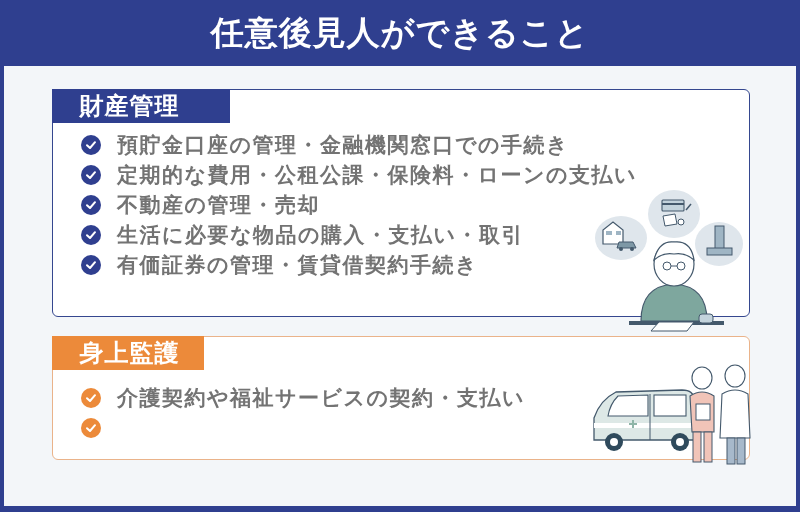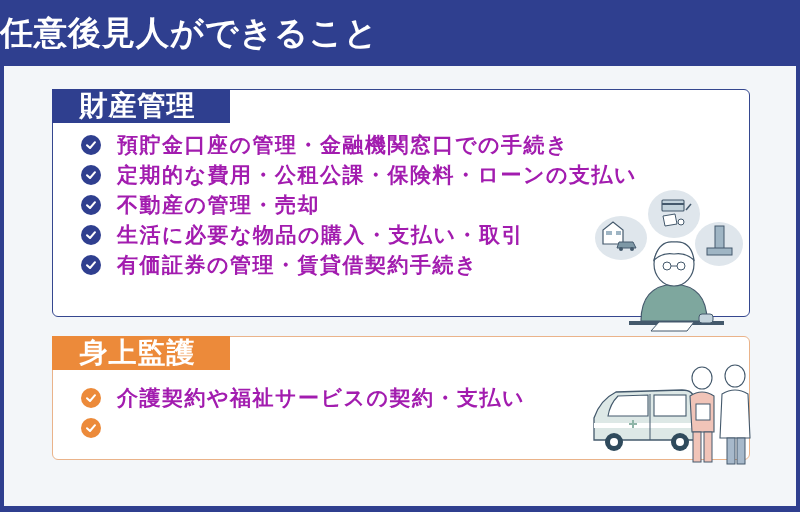--- a/index.html
+++ b/index.html
@@ -1,41 +1,41 @@
 <!DOCTYPE html>
 <html><head>
 <meta charset="utf-8">
 <style>
   * { box-sizing: border-box; margin: 0; padding: 0; }
   html, body { width: 800px; height: 512px; overflow: hidden; background: #2f3f8f; }
   body { font-family: "DejaVu Sans", "Liberation Sans", sans-serif; position: relative; }
 
   .frame { position: absolute; left: 0; top: 0; width: 800px; height: 512px; background: #2f3f8f; }
-  .title-bar { position: absolute; left: 0; top: 0; width: 800px; height: 66px; display: flex; align-items: center; }
+  .title-bar { position: absolute; left: 0; top: 0; width: 800px; height: 66px; display: flex; align-items: center; justify-content: center; }
   .title { color: #ffffff; font-weight: bold; font-size: 33px; letter-spacing: 1px; }
 
   .inner { position: absolute; left: 4px; top: 66px; width: 792px; height: 440px; background: #f3f6f9; }
 
   .card { position: absolute; background: #ffffff; border-radius: 0 6px 6px 6px; }
   .card.blue { left: 48px; top: 23px; width: 698px; height: 228px; border: 1.5px solid #35478f; }
   .card.orange { left: 48px; top: 270px; width: 698px; height: 124px; border: 1.5px solid #eab38a; }
 
-  .label { position: absolute; left: -1.5px; top: -1.5px; height: 34px; display: flex; align-items: center; padding-left: 28px; color: #fff; font-weight: bold; font-size: 28px; letter-spacing: 1px; }
+  .label { position: absolute; left: -1.5px; top: -1.5px; height: 34px; display: flex; align-items: center; padding-left: 28px; color: #fff; font-weight: bold; font-size: 24px; letter-spacing: 1px; }
   .card.blue .label { width: 178px; background: #2f3f8f; }
-  .card.orange .label { width: 178px; background: #ec8a3a; }
+  .card.orange .label { width: 152px; background: #ec8a3a; }
 
   .items { position: absolute; left: 28px; list-style: none; }
   .card.blue .items { top: 40px; }
   .card.orange .items { top: 46px; }
   .item { display: flex; align-items: center; height: 30px; }
   .check { width: 20px; height: 20px; border-radius: 50%; display: flex; align-items: center; justify-content: center; margin-right: 16px; flex-shrink: 0; }
   .check.blue { background: #2f3f8f; }
   .check.orange { background: #ec8a3a; }
   .check svg { width: 12px; height: 12px; }
-  .item-text { font-size: 21px; font-weight: bold; color: #a21caf; letter-spacing: 1.5px; white-space: nowrap; }
+  .item-text { font-size: 21px; font-weight: bold; color: #737373; letter-spacing: 1.5px; white-space: nowrap; }
 
   .illus { position: absolute; }
 </style>
 </head>
 <body>
 
 <div class="frame">
   <div class="title-bar">
     <h1 class="title">任意後見人ができること</h1>
   </div>

